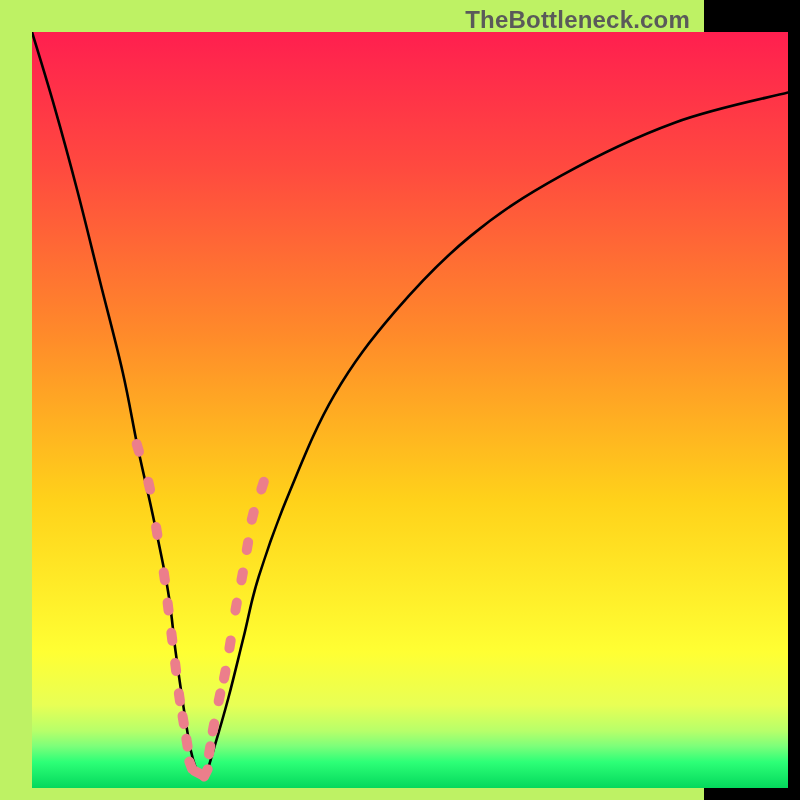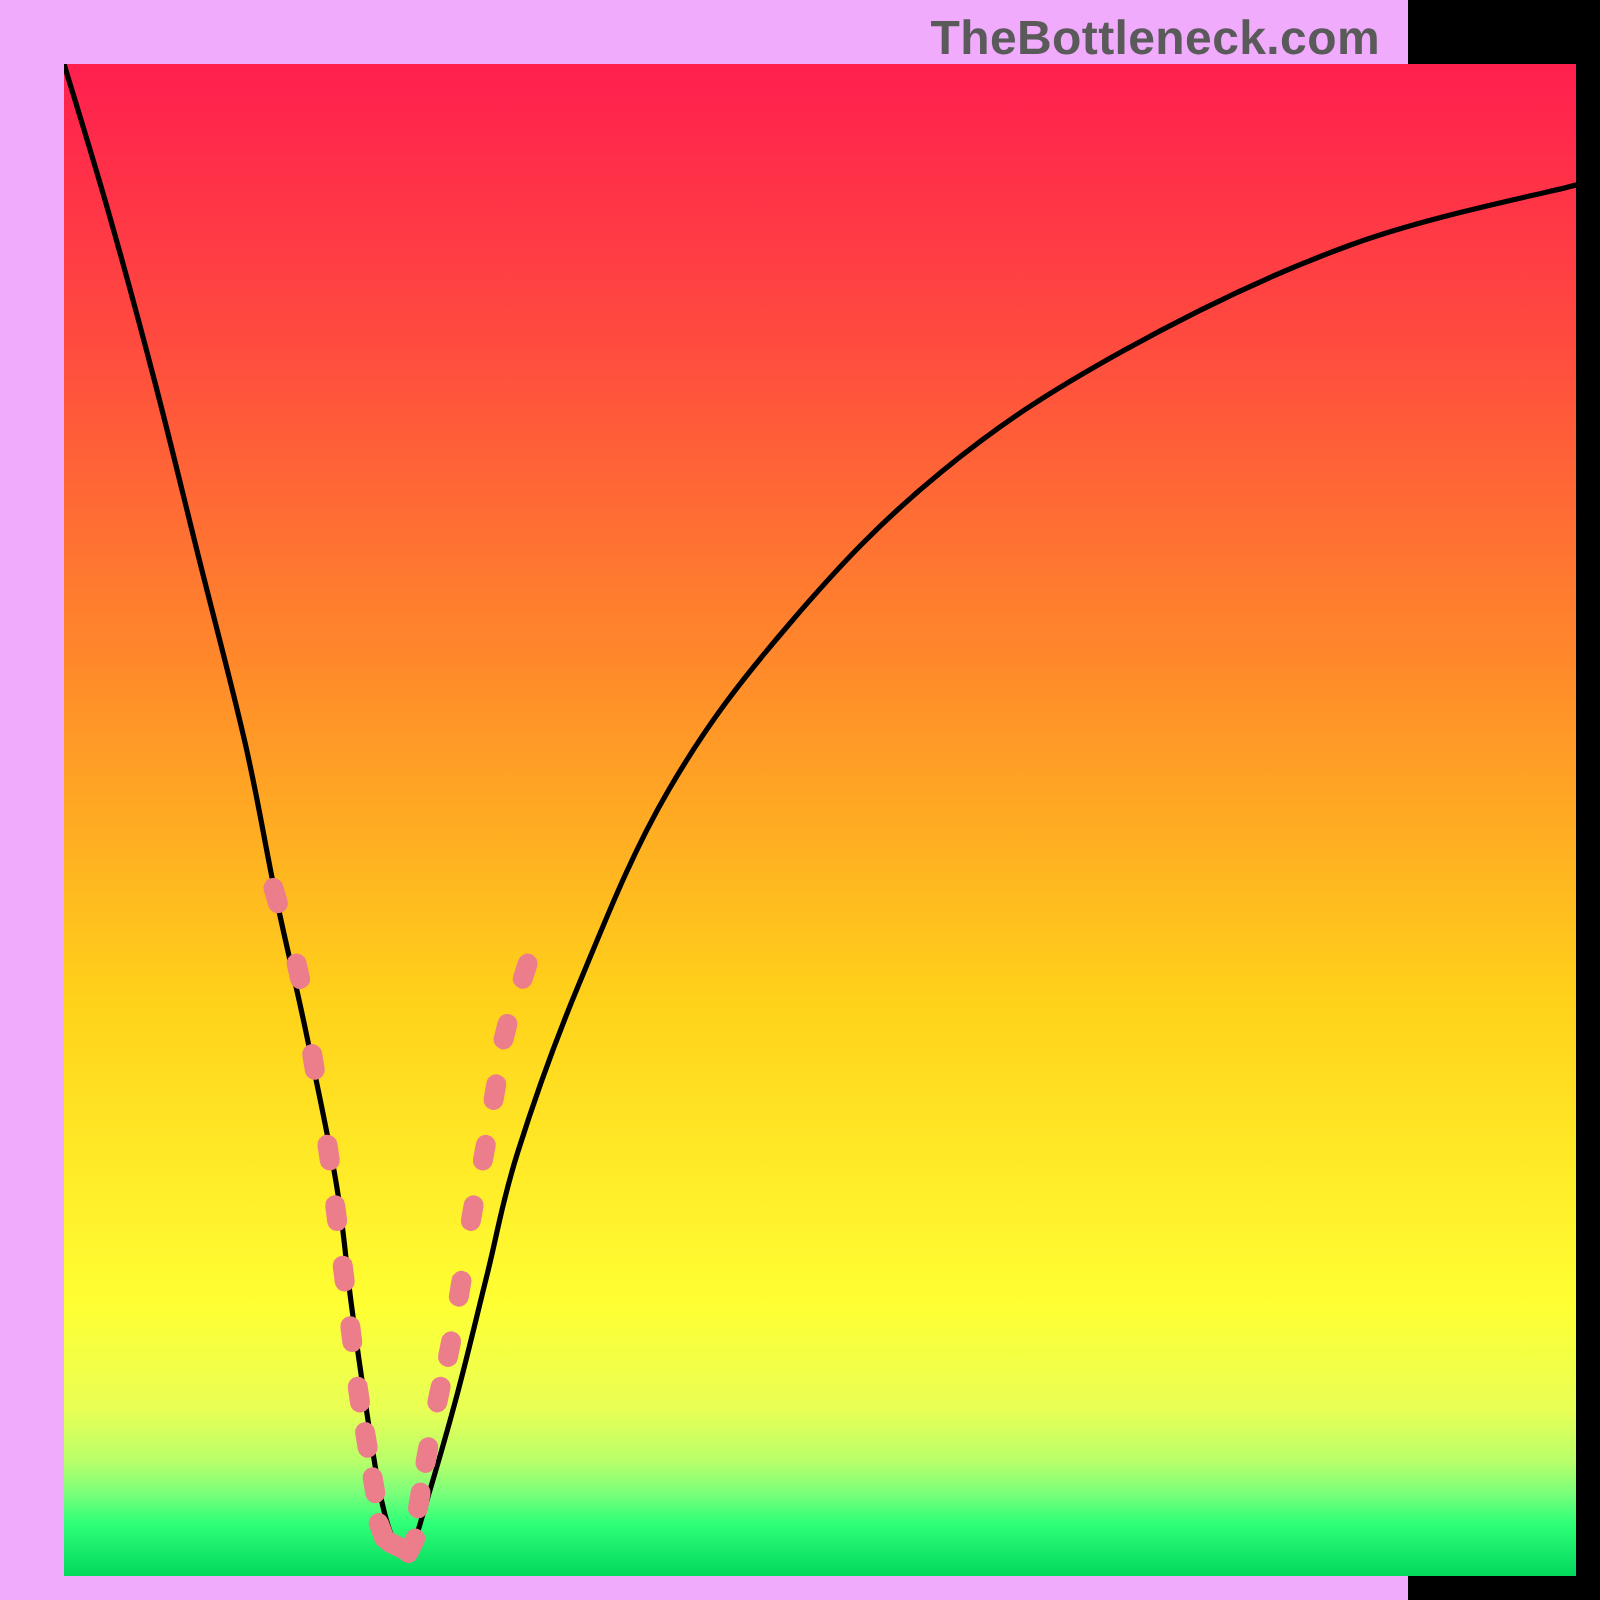--- a/index.html
+++ b/index.html
@@ -10,21 +10,21 @@
     background: #000;
     overflow: hidden;
     font-family: Arial, Helvetica, sans-serif;
   }
   .frame {
     position: absolute;
     top: 0;
     left: 0;
     width: 704px;
     height: 800px;
-    background: #f0abfc;
+    background: #bef264;
   }
   .plot-area {
     position: absolute;
     top: 32px;
     left: 32px;
     width: 756px;
     height: 756px;
     overflow: hidden;
   }
   .gradient-layers {

